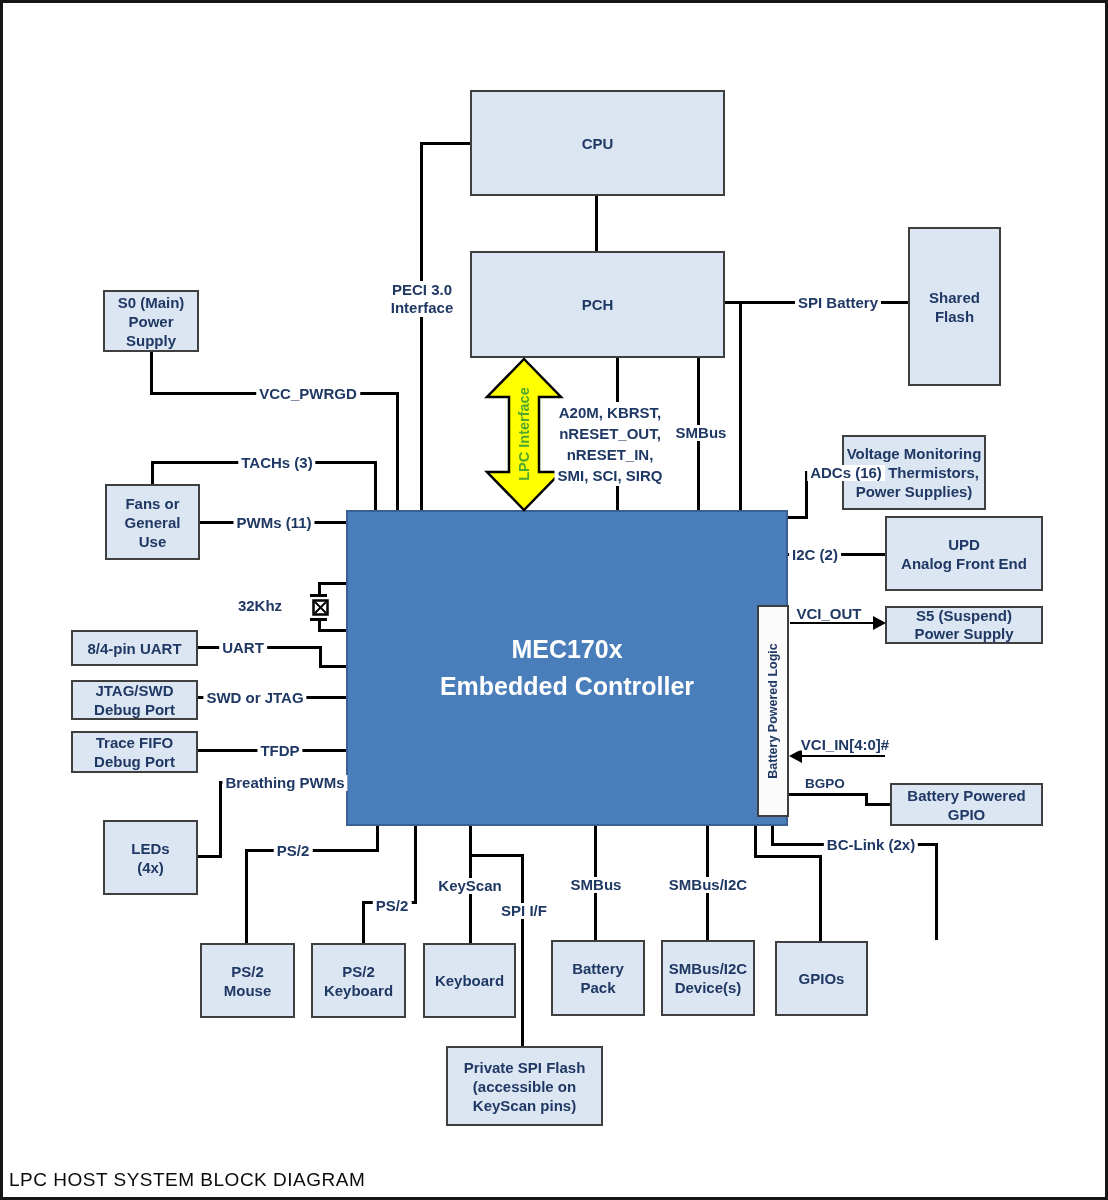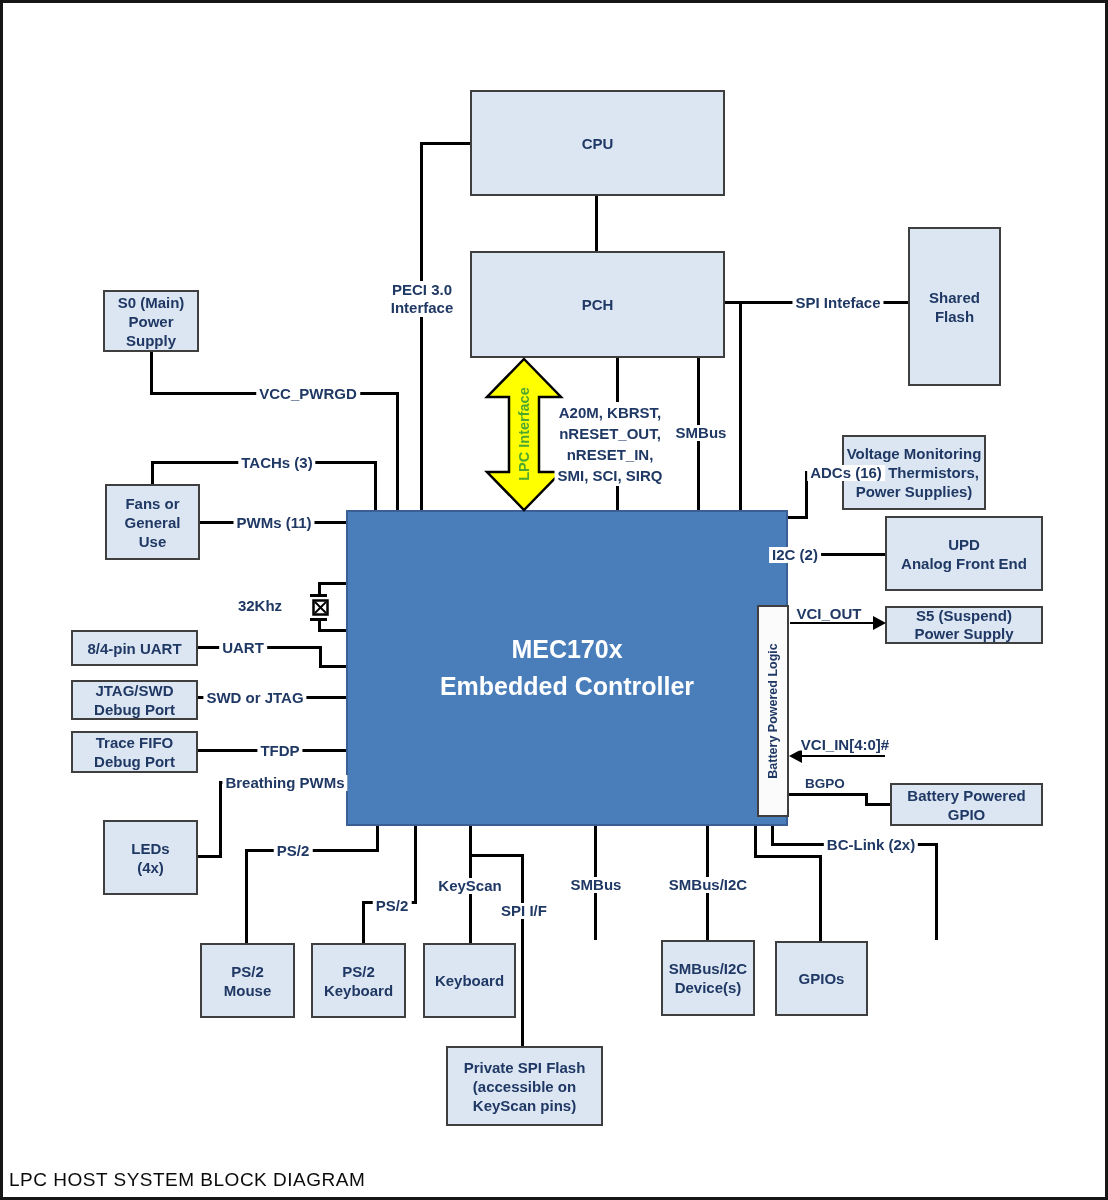--- a/index.html
+++ b/index.html
@@ -148,55 +148,57 @@
 Analog Front End</div>
   <div class="box" style="left:882px;top:603px;width:158px;height:38px;line-height:18px">S5 (Suspend)
 Power Supply</div>
   <div class="box" style="left:887px;top:780px;width:153px;height:43px;line-height:19px">Battery Powered
 GPIO</div>
   <div class="box" style="left:197px;top:940px;width:95px;height:75px">PS/2
 Mouse</div>
   <div class="box" style="left:308px;top:940px;width:95px;height:75px">PS/2
 Keyboard</div>
   <div class="box" style="left:420px;top:940px;width:93px;height:75px">Keyboard</div>
+  <div class="box" style="left:548px;top:937px;width:94px;height:76px">Battery
+Pack</div>
   <div class="box" style="left:658px;top:937px;width:94px;height:76px">SMBus/I2C
 Device(s)</div>
   <div class="box" style="left:772px;top:938px;width:93px;height:75px">GPIOs</div>
   <div class="box" style="left:443px;top:1043px;width:157px;height:80px">Private SPI Flash
 (accessible on
 KeyScan pins)</div>
 
   <div id="mec-box">MEC170x
 Embedded Controller</div>
   <div id="bpl-strip"></div>
   <div id="bpl-text" class="vtext" style="left:770px;top:708px;">Battery Powered Logic</div>
 
   <div class="lbl" style="left:419px;top:296px;line-height:18px">PECI 3.0
 Interface</div>
-  <div class="lbl" style="left:835px;top:300px;">SPI Inteface</div>
+  <div class="lbl" style="left:835px;top:300px;">SPI Battery</div>
   <div class="lbl" style="left:607px;top:441px;line-height:21px;">A20M, KBRST,
 nRESET_OUT,
 nRESET_IN,
 SMI, SCI, SIRQ</div>
   <div class="lbl" style="left:698px;top:430px;">SMBus</div>
   <div class="lbl" style="left:305px;top:391px;">VCC_PWRGD</div>
   <div class="lbl" style="left:274px;top:460px;">TACHs (3)</div>
   <div class="lbl" style="left:271px;top:520px;">PWMs (11)</div>
   <div class="lbl" style="left:257px;top:603px;">32Khz</div>
   <div class="lbl" style="left:240px;top:645px;">UART</div>
   <div class="lbl" style="left:252px;top:695px;">SWD or JTAG</div>
   <div class="lbl" style="left:277px;top:748px;">TFDP</div>
   <div class="lbl" style="left:282px;top:780px;">Breathing PWMs</div>
   <div class="lbl" style="left:290px;top:848px;">PS/2</div>
   <div class="lbl" style="left:389px;top:903px;">PS/2</div>
   <div class="lbl" style="left:467px;top:883px;">KeyScan</div>
   <div class="lbl" style="left:521px;top:908px;">SPI I/F</div>
   <div class="lbl" style="left:593px;top:882px;">SMBus</div>
   <div class="lbl" style="left:705px;top:882px;">SMBus/I2C</div>
   <div class="lbl" style="left:843px;top:470px;">ADCs (16)</div>
-  <div class="lbl" style="left:792px;top:552px;">I2C (2)</div>
+  <div class="lbl" style="left:812px;top:552px;">I2C (2)</div>
   <div class="lbl sm" style="left:826px;top:610px;">VCI_OUT</div>
   <div class="lbl sm" style="left:842px;top:741px;">VCI_IN[4:0]#</div>
   <div class="lbl sm" style="left:822px;top:780px;font-size:13.5px;">BGPO</div>
   <div class="lbl" style="left:868px;top:842px;">BC-Link (2x)</div>
 
   <div id="title">LPC HOST SYSTEM BLOCK DIAGRAM</div>
 </div>
 
 </body></html>

